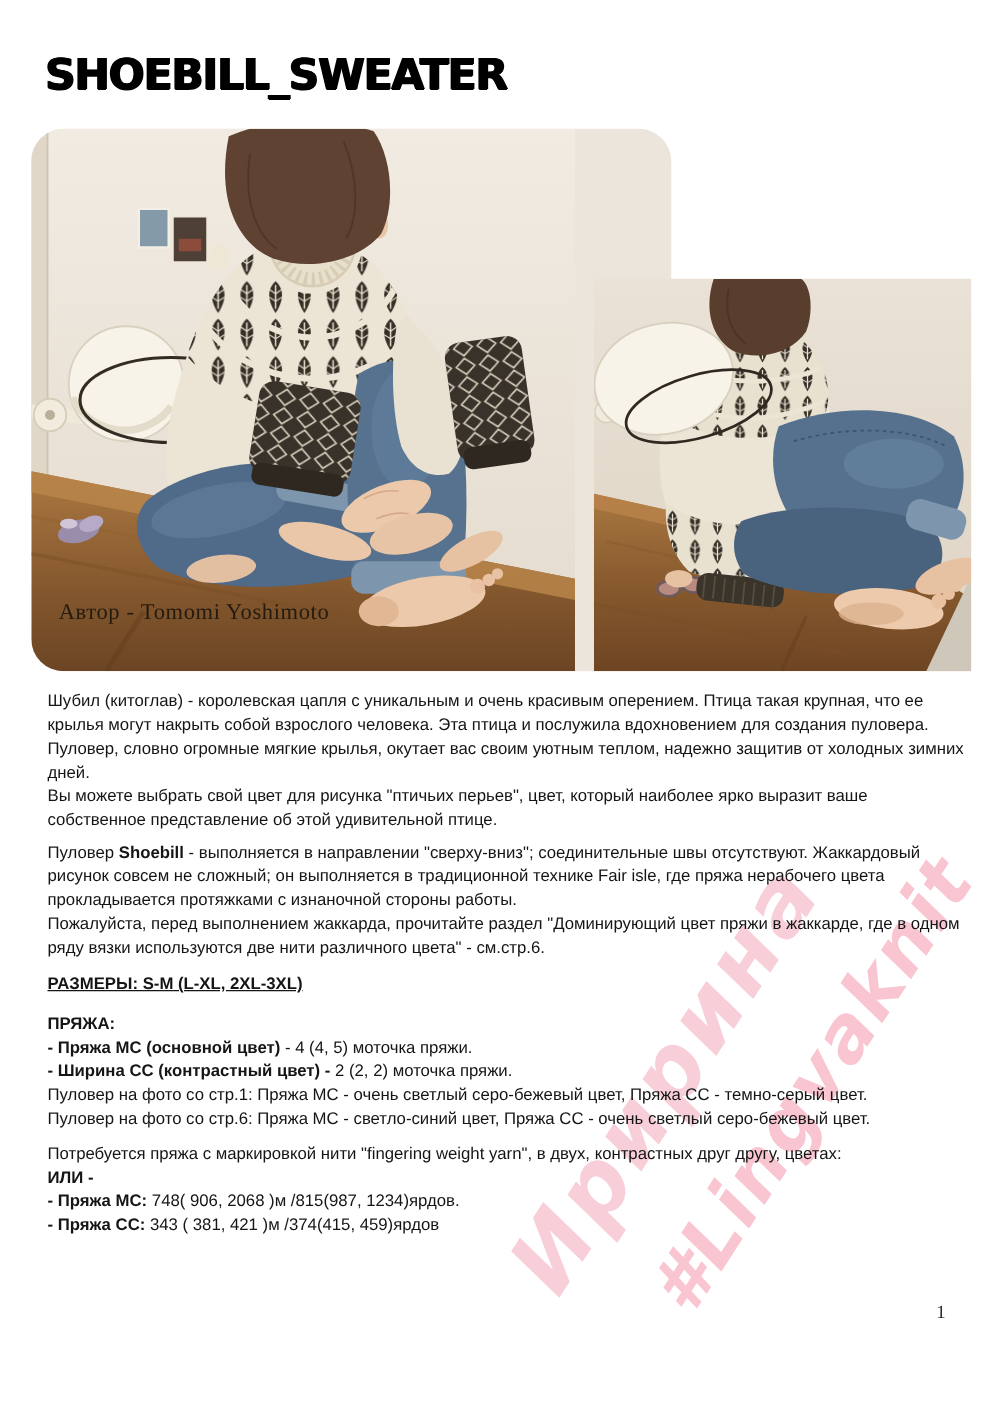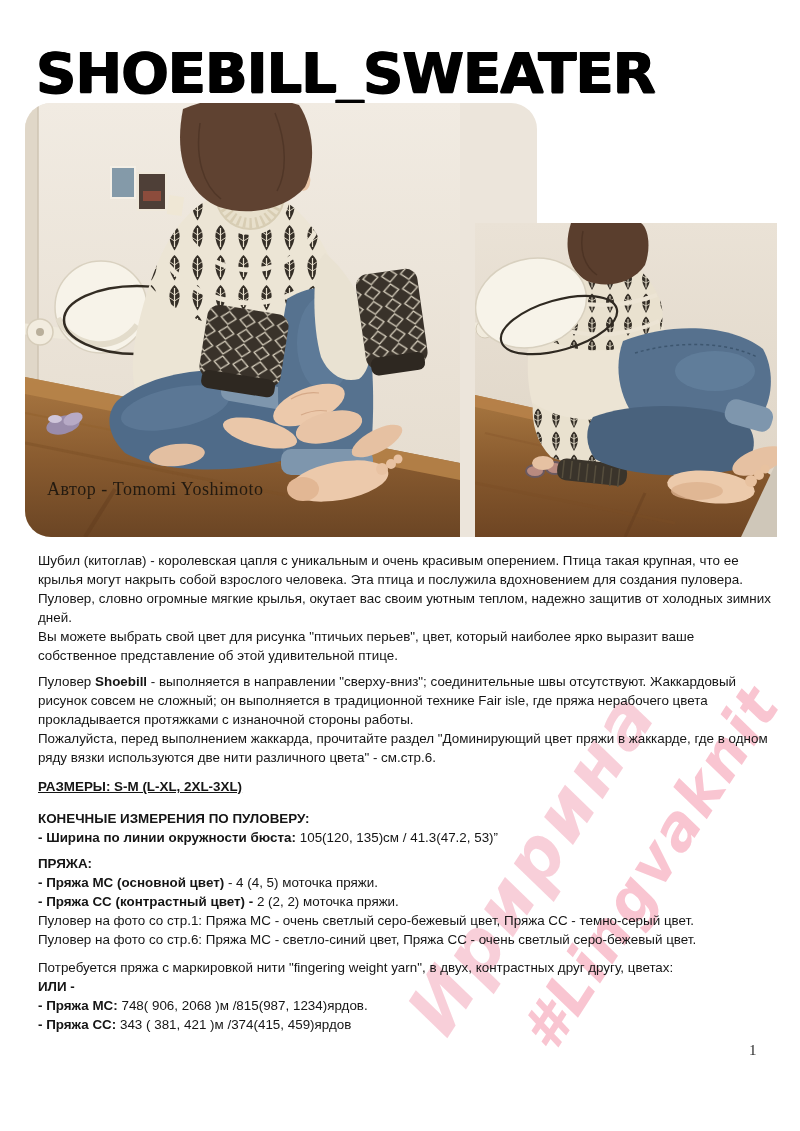--- a/index.html
+++ b/index.html
@@ -1,19 +1,19 @@
 <!DOCTYPE html>
 <html><head>
 <meta charset="utf-8">
 <style>
   html,body{margin:0;padding:0;background:#ffffff;}
   .page{position:relative;width:800px;height:1131px;background:#ffffff;overflow:hidden;
         font-family:"Liberation Sans",sans-serif;color:#151515;}
   .title{position:absolute;left:36px;top:40px;margin:0;font-family:"DejaVu Sans",sans-serif;
-         font-size:56px;font-weight:bold;letter-spacing:-1px;color:#000;
+         font-size:34px;font-weight:bold;letter-spacing:-1px;color:#000;
          text-shadow:0.7px 0 0 #000,-0.7px 0 0 #000,0 0.7px 0 #000;white-space:nowrap;}
   .photo{position:absolute;overflow:hidden;background:#ece5db;}
   .photo.left{left:25px;top:103px;width:512px;height:434px;border-radius:26px;}
   .photo.right{left:475px;top:223px;width:302px;height:314px;}
   .photo svg{display:block;}
   .caption{font-family:"Liberation Serif",serif;}
   .textblock{position:absolute;left:38px;top:551px;width:735px;z-index:2;
              font-size:13.4px;line-height:19px;}
   .textblock p{margin:0;}
   .block-intro{margin-bottom:7px;}
@@ -234,29 +234,25 @@
 
     <div class="block-construction">
       <p><span>Пуловер </span><b class="it">Shoebill</b><span> - выполняется в направлении "сверху-вниз"; соединительные швы отсутствуют. Жаккардовый рисунок совсем не сложный; он выполняется в традиционной технике Fair isle, где пряжа нерабочего цвета прокладывается протяжками с изнаночной стороны работы.</span></p>
       <p><span>Пожалуйста, перед выполнением жаккарда, прочитайте раздел </span><span class="it">"Доминирующий цвет пряжи в жаккарде, где в одном ряду вязки используются две нити различного цвета"</span><span> - см.стр.6.</span></p>
     </div>
 
     <div class="block-sizes">
       <p><b>РАЗМЕРЫ: S-M (L-XL, 2XL-3XL)</b></p>
     </div>
 
-    <div class="block-measure">
-      <p><b>КОНЕЧНЫЕ ИЗМЕРЕНИЯ ПО ПУЛОВЕРУ:</b></p>
-      <p><b>- Ширина по линии окружности бюста:</b><span> 105(120, 135)см / 41.3(47.2, 53)”</span></p>
-    </div>
 
     <div class="block-yarn">
       <p><b>ПРЯЖА:</b></p>
       <p><b>- Пряжа MC (основной цвет)</b><span> - 4 (4, 5) моточка пряжи.</span></p>
-      <p><b>- Пряжа CC (контрастный цвет) -</b><span>  2 (2, 2) моточка пряжи.</span></p>
+      <p><b>- Ширина CC (контрастный цвет) -</b><span>  2 (2, 2) моточка пряжи.</span></p>
       <p class="it">Пуловер на фото со стр.1: Пряжа MC - очень светлый серо-бежевый цвет, Пряжа CC - темно-серый цвет.</p>
       <p class="it">Пуловер на фото со стр.6: Пряжа MC - светло-синий цвет, Пряжа CC -  очень светлый серо-бежевый цвет.</p>
     </div>
 
     <div class="block-alt">
       <p><span>Потребуется пряжа с маркировкой нити "</span><span class="it">fingering weight yarn</span><span>", в двух, контрастных друг другу, цветах:</span></p>
       <p><b>ИЛИ -</b></p>
       <p><b>- Пряжа MC:</b><span> 748( 906, 2068 )м /815(987, 1234)ярдов.</span></p>
       <p><b>- Пряжа CC:</b><span>  343 ( 381, 421 )м /374(415, 459)ярдов</span></p>
     </div>

